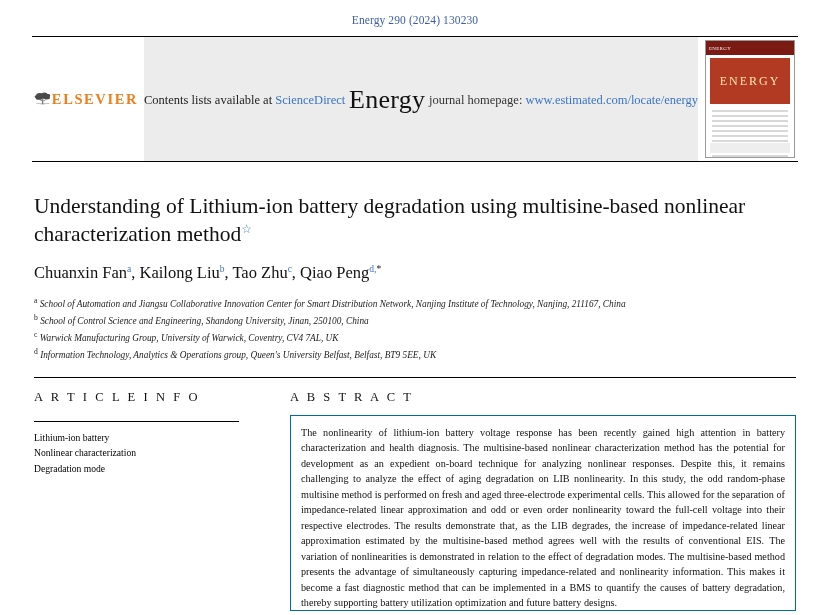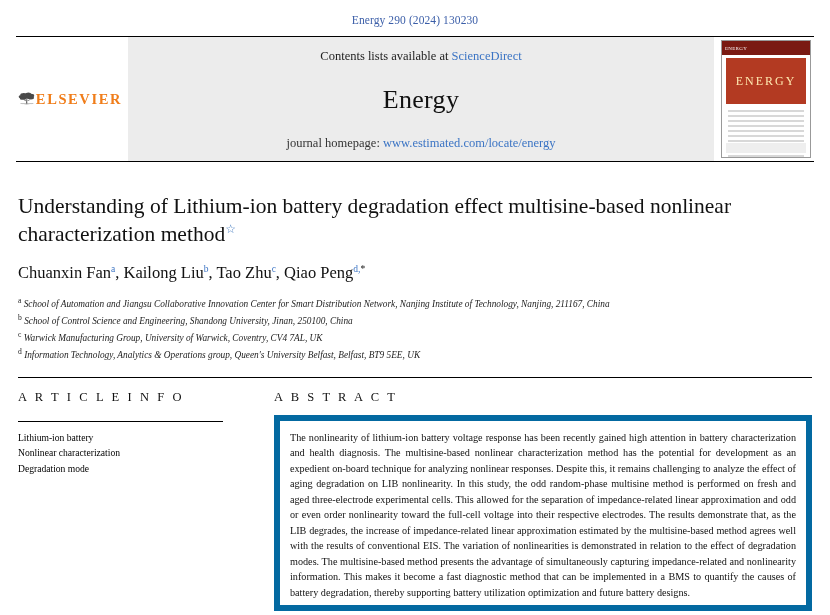--- a/index.html
+++ b/index.html
@@ -10,21 +10,21 @@
     background: #ffffff;
     font-family: "Liberation Serif", serif;
     color: #000000;
     overflow: hidden;
     position: relative;
   }
   .page {
     width: 830px;
     height: 615px;
     position: relative;
-    padding: 0 14px;
+    padding: 0 30px;
   }
 
   
   .running-head {
     text-align: center;
     font-size: 11.5px;
     color: #3b5ea8;
     padding-top: 14px;
     padding-bottom: 10px;
     letter-spacing: .1px;
@@ -54,21 +54,20 @@
     font-size: 14.5px;
     letter-spacing: 1.6px;
     color: #f07d1a;
     font-weight: 700;
     margin-top: 2px;
   }
   .center-cell {
     flex: 1 1 auto;
     background: #ececec;
     display: flex;
-    flex-direction: column;
     align-items: center;
     justify-content: space-between;
     padding: 12px 0 10px 0;
     margin: 0 4px;
   }
   .contents-line {
     font-size: 12.5px;
     color: #222;
   }
   .contents-line a { color: #3b74c4; text-decoration: none; }
@@ -194,21 +193,21 @@
     margin: 16px 0 8px 0;
     width: 205px;
   }
   .kw-label {
     font-size: 9.6px;
     font-style: italic;
     margin-bottom: 3px;
   }
   .kw-list { font-size: 9.6px; line-height: 1.62; }
   .abs-box {
-    border: 6px solid #0369a1;
+    border: 1px solid #0369a1;
     padding: 9px 10px 10px 10px;
     font-size: 10.2px;
     line-height: 1.52;
     text-align: justify;
     color: #111;
     height: 196px;
     overflow: hidden;
   }
 </style>
 </head>
@@ -273,21 +272,21 @@
             <i></i>
         </div>
         <div class="cover-bottom"></div>
       </div>
     </div>
 
   </div>
 
   <div class="title-block">
     <h1 class="article-title">
-      <span>Understanding of Lithium-ion battery degradation effect multisine-based nonlinear characterization method</span><span class="star">☆</span>
+      <span>Understanding of Lithium-ion battery degradation using multisine-based nonlinear characterization method</span><span class="star">☆</span>
     </h1>
 
     <div class="authors">
       <span>Chuanxin Fan</span><sup>a</sup>, <span>Kailong Liu</span><sup>b</sup>, <span>Tao Zhu</span><sup>c</sup>, <span>Qiao Peng</span><sup>d,</sup><sup class="plain">*</sup>
     </div>
 
     <div class="affil">
       <div><sup>a</sup> <span>School of Automation and Jiangsu Collaborative Innovation Center for Smart Distribution Network, Nanjing Institute of Technology, Nanjing, 211167, China</span></div>
       <div><sup>b</sup> <span>School of Control Science and Engineering, Shandong University, Jinan, 250100, China</span></div>
       <div><sup>c</sup> <span>Warwick Manufacturing Group, University of Warwick, Coventry, CV4 7AL, UK</span></div>

